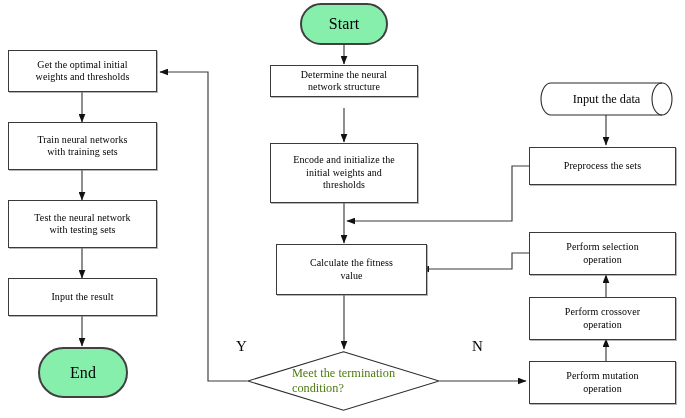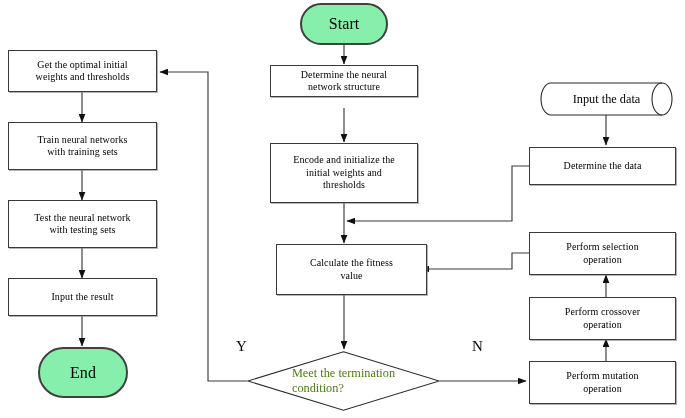--- a/index.html
+++ b/index.html
@@ -192,21 +192,21 @@
 
   <div class="cyl-wrap" style="left:540px; top:82px; width:133px; height:34px;">
     <svg width="133" height="34" viewBox="0 0 133 34" xmlns="http://www.w3.org/2000/svg">
       <path d="M11,1 L122,1 A10,16 0 0 1 122,33 L11,33 A10,16 0 0 1 11,1 z" fill="#ffffff" stroke="#2b2b2b" stroke-width="1.1"></path>
       <path d="M122,1 A10,16 0 0 0 122,33" fill="none" stroke="#2b2b2b" stroke-width="1.1"></path>
     </svg>
     <div class="cyl-label">Input the data</div>
   </div>
 
   <div class="node proc" style="left:529px; top:147px; width:147px; height:38px;">
-    <span class="txt">Determine the data</span>
+    <span class="txt">Preprocess the sets</span>
   </div>
 
   <div class="node proc" style="left:529px; top:232px; width:147px; height:43px;">
     <span class="txt">Perform selection
 operation</span>
   </div>
 
   <div class="node proc" style="left:529px; top:297px; width:147px; height:43px;">
     <span class="txt">Perform crossover
 operation</span>

